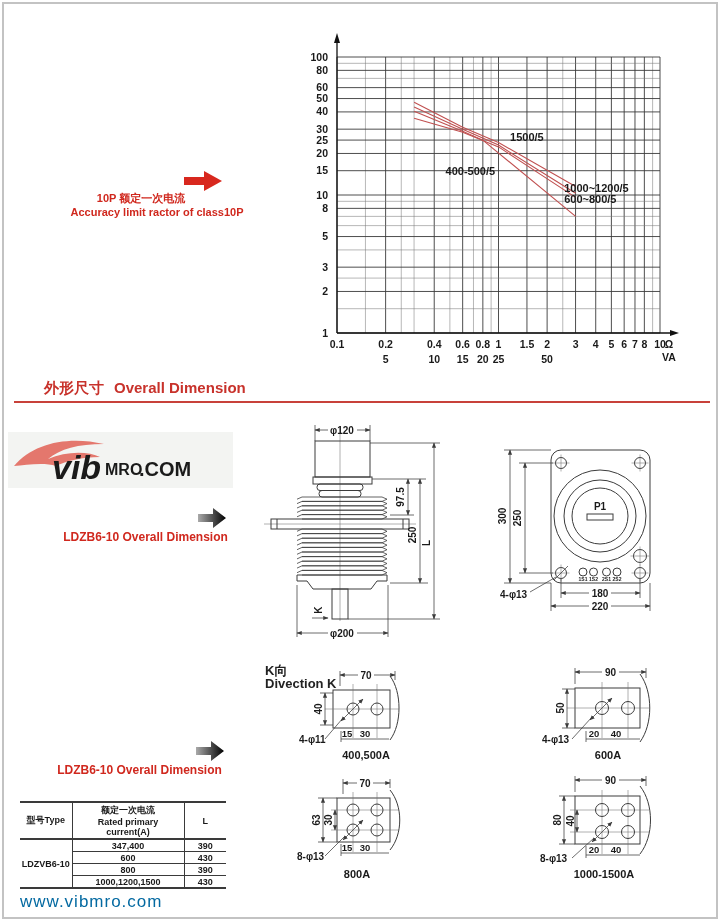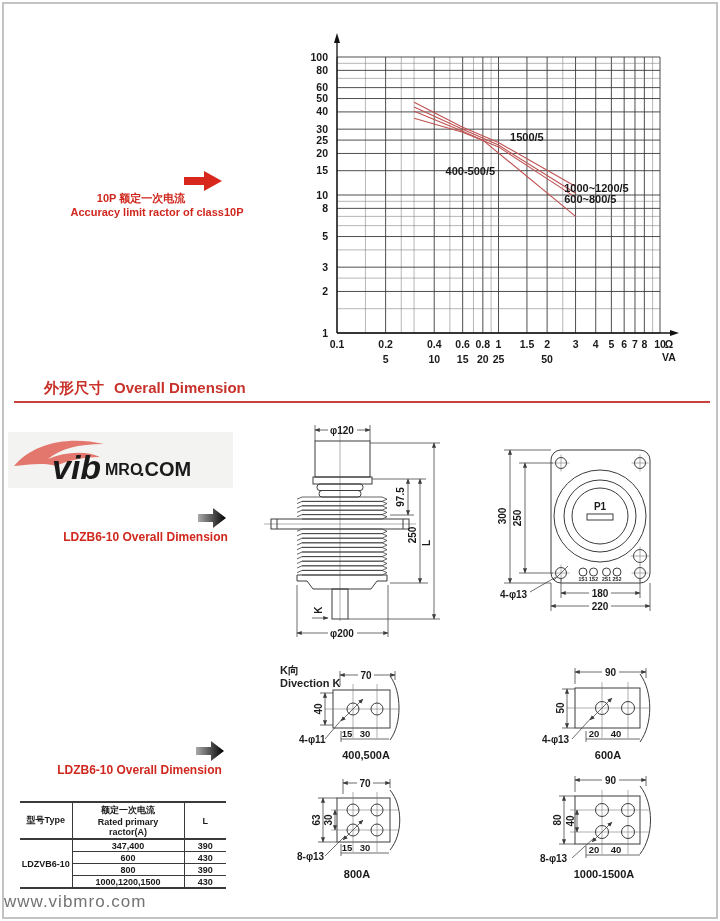--- a/index.html
+++ b/index.html
@@ -14,30 +14,30 @@
   .cap{font-size:11px;}
   .ol{stroke:#3c3c3c;fill:none;stroke-width:1;}
   .thin{stroke:#707070;fill:none;stroke-width:0.55;}
   .dml{stroke:#3c3c3c;fill:none;stroke-width:0.75;}
   marker path{fill:#3c3c3c;}
   .rednote{color:#d0281e;font-weight:bold;font-size:11px;text-align:center;}
   .redcap{color:#d0281e;font-weight:bold;font-size:12px;text-align:center;}
   .heading{color:#c8322b;font-weight:bold;font-size:15px;}
   .heading .en{margin-left:10px;}
   .rule{position:absolute;left:14px;top:401px;width:696px;height:2px;background:#c8413a;}
-  .kdir{position:absolute;left:280px;top:664px;font-size:11px;font-weight:bold;color:#222;line-height:13px;}
+  .kdir{position:absolute;left:265px;top:664px;font-size:13px;font-weight:bold;color:#222;line-height:13px;}
   
   .tblwrap{position:absolute;left:20px;top:801px;width:206px;}
   table{border-collapse:collapse;width:100%;font-size:9px;font-weight:bold;color:#1a1a1a;
         text-align:center;border-top:2px solid #3a3a3a;border-bottom:2px solid #3a3a3a;}
   th{border-bottom:2px solid #3a3a3a;font-size:9px;padding:1px 0;}
   .csep{border-right:1.4px solid #3a3a3a;}
   tbody td{padding:0;height:11px;}
   tbody tr+tr td{border-top:1px solid #3a3a3a;}
-  .wm{position:absolute;left:4px;top:892px;font-size:17px;color:#737373;letter-spacing:1px;}
+  .wm{position:absolute;left:4px;top:892px;font-size:17px;color:#0369a1;letter-spacing:1px;padding-left:16px;}
 </style>
 </head>
 <body>
 
 <div id="page">
   <div class="frame"></div>
 
   <svg id="chart-svg" class="abs" style="left:285px;top:30px;" width="400" height="350">
       <line x1="52" y1="27" x2="52" y2="303" stroke="#3a3a3a" stroke-width="0.9"></line>
       <line x1="80.43873833749252" y1="27" x2="80.43873833749252" y2="303" stroke="#7a7a7a" stroke-width="0.55"></line>
@@ -458,21 +458,21 @@
           <col style="width:52px">
           <col style="width:112px">
           <col style="width:42px">
         </colgroup>
       <thead>
         <tr>
           <th class="csep">型号Type</th>
           <th class="csep">
             <div>额定一次电流</div>
             <div>Rated primary</div>
-            <div>ractor(A)</div>
+            <div>current(A)</div>
           </th>
           <th>L</th>
         </tr>
       </thead>
       <tbody>
         <tr>
           <td class="csep" rowspan="4">LDZVB6-10</td>
           <td class="csep">347,400</td>
           <td>390</td>
         </tr>

